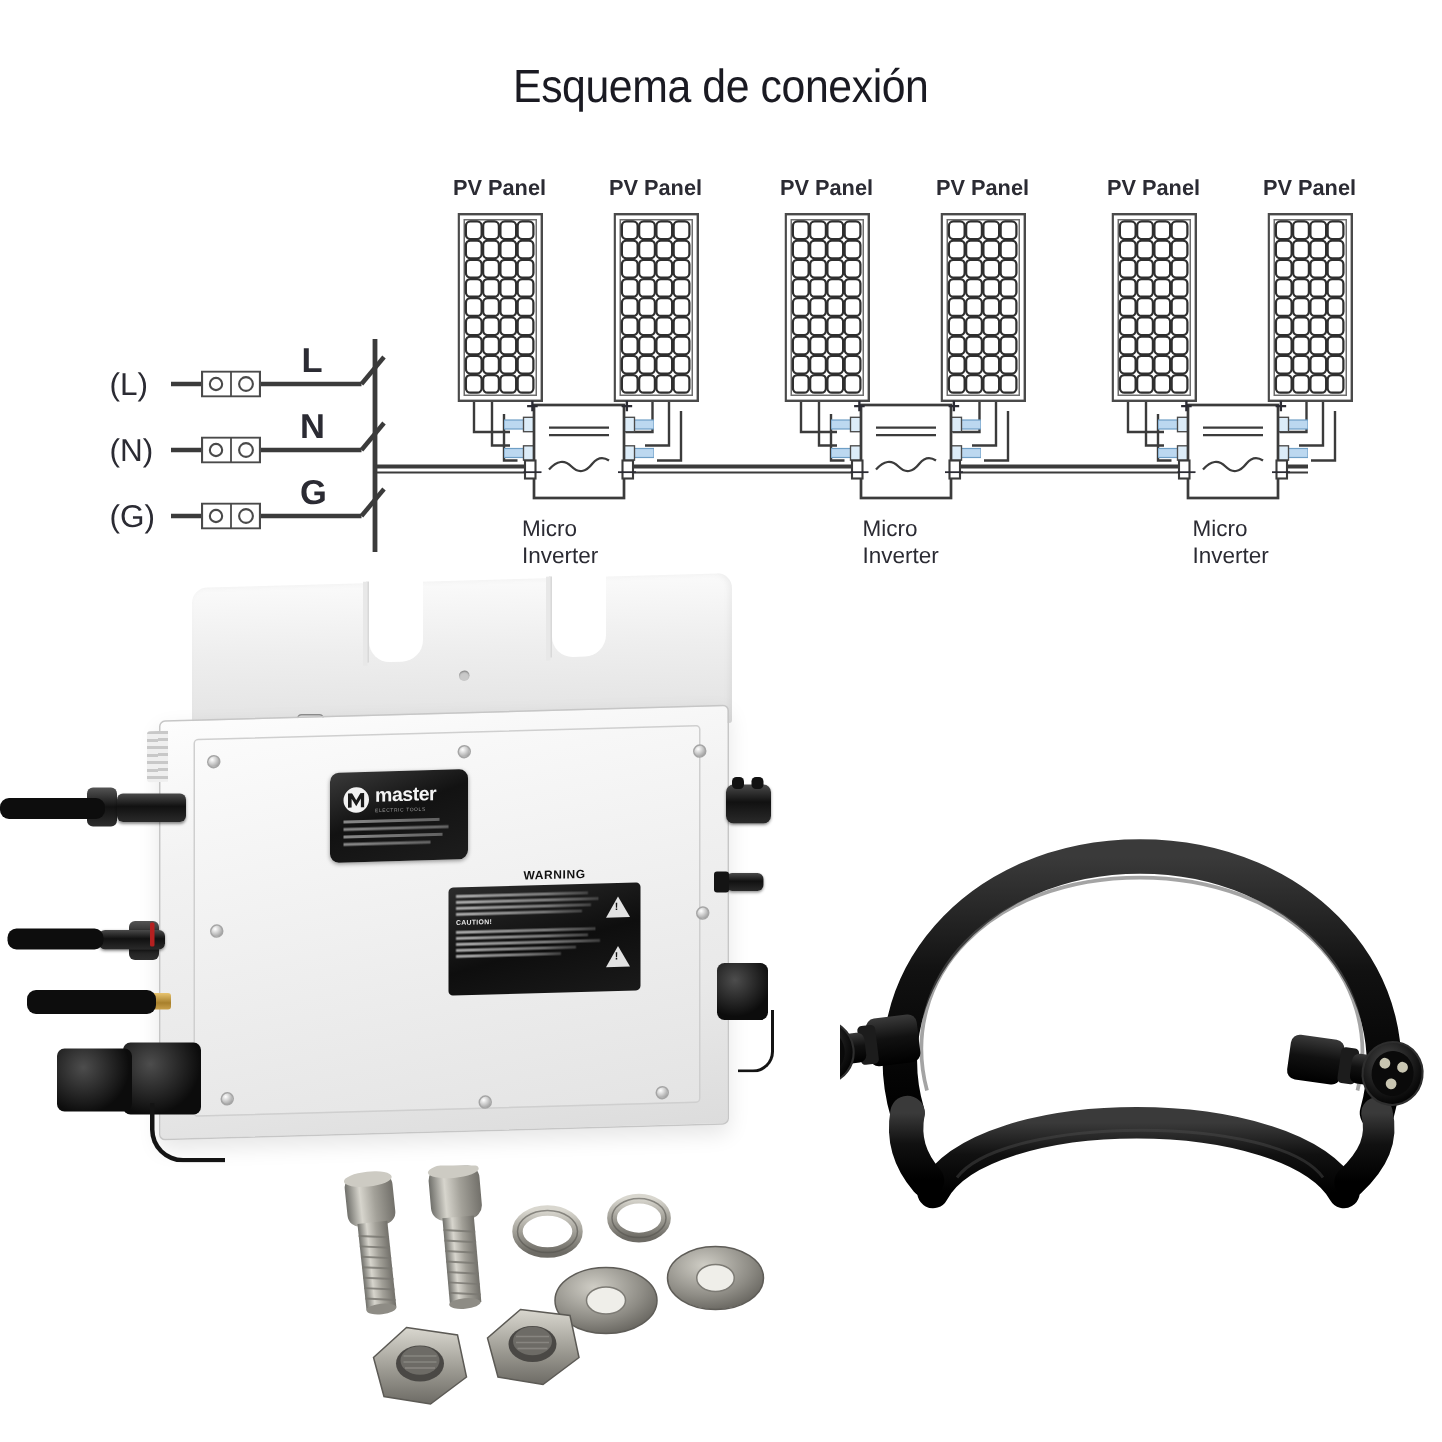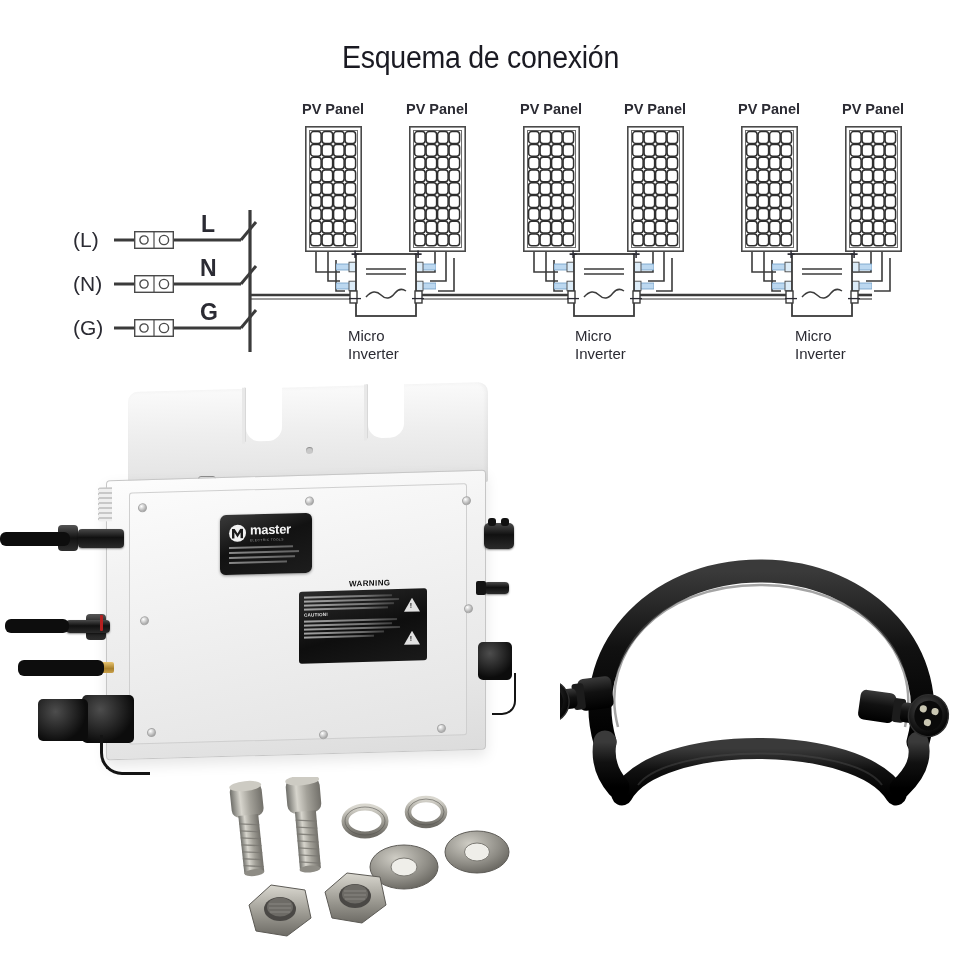--- a/index.html
+++ b/index.html
@@ -15,21 +15,21 @@
   .page-title {
     position: absolute; left: 0; top: 40px; width: 961px;
     text-align: center;
     font-size: 31px; font-weight: 400; color: #1a1a22;
     letter-spacing: -0.3px;
     font-family: "Liberation Sans Narrow", "Liberation Sans", sans-serif;
     transform: scaleX(0.92); transform-origin: center;
   }
 
   
-  .diagram { position: absolute; left: 0; top: 0; width: 853px; height: 375px; }
+  .diagram { position: absolute; left: 0; top: 16px; width: 853px; height: 375px; }
   .diagram svg { display: block; }
 
   
   .photos { position: absolute; left: 0; top: 372px; width: 961px; height: 589px; }
 
   
   .inverter-photo { position: absolute; left: 60px; top: 5px; width: 470px; height: 420px; }
 
   
   .bracket {

